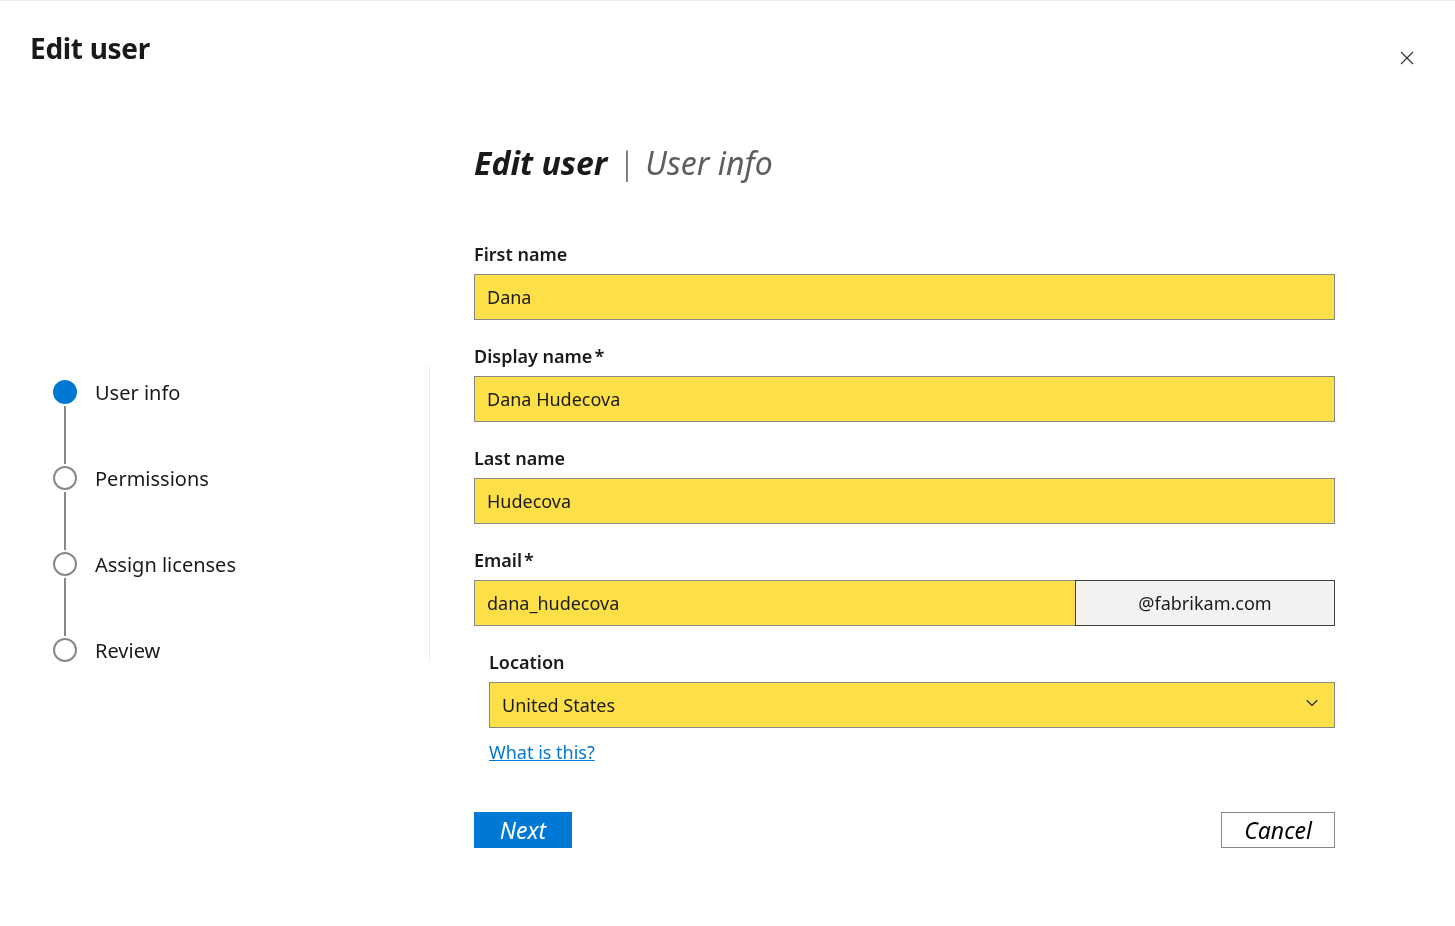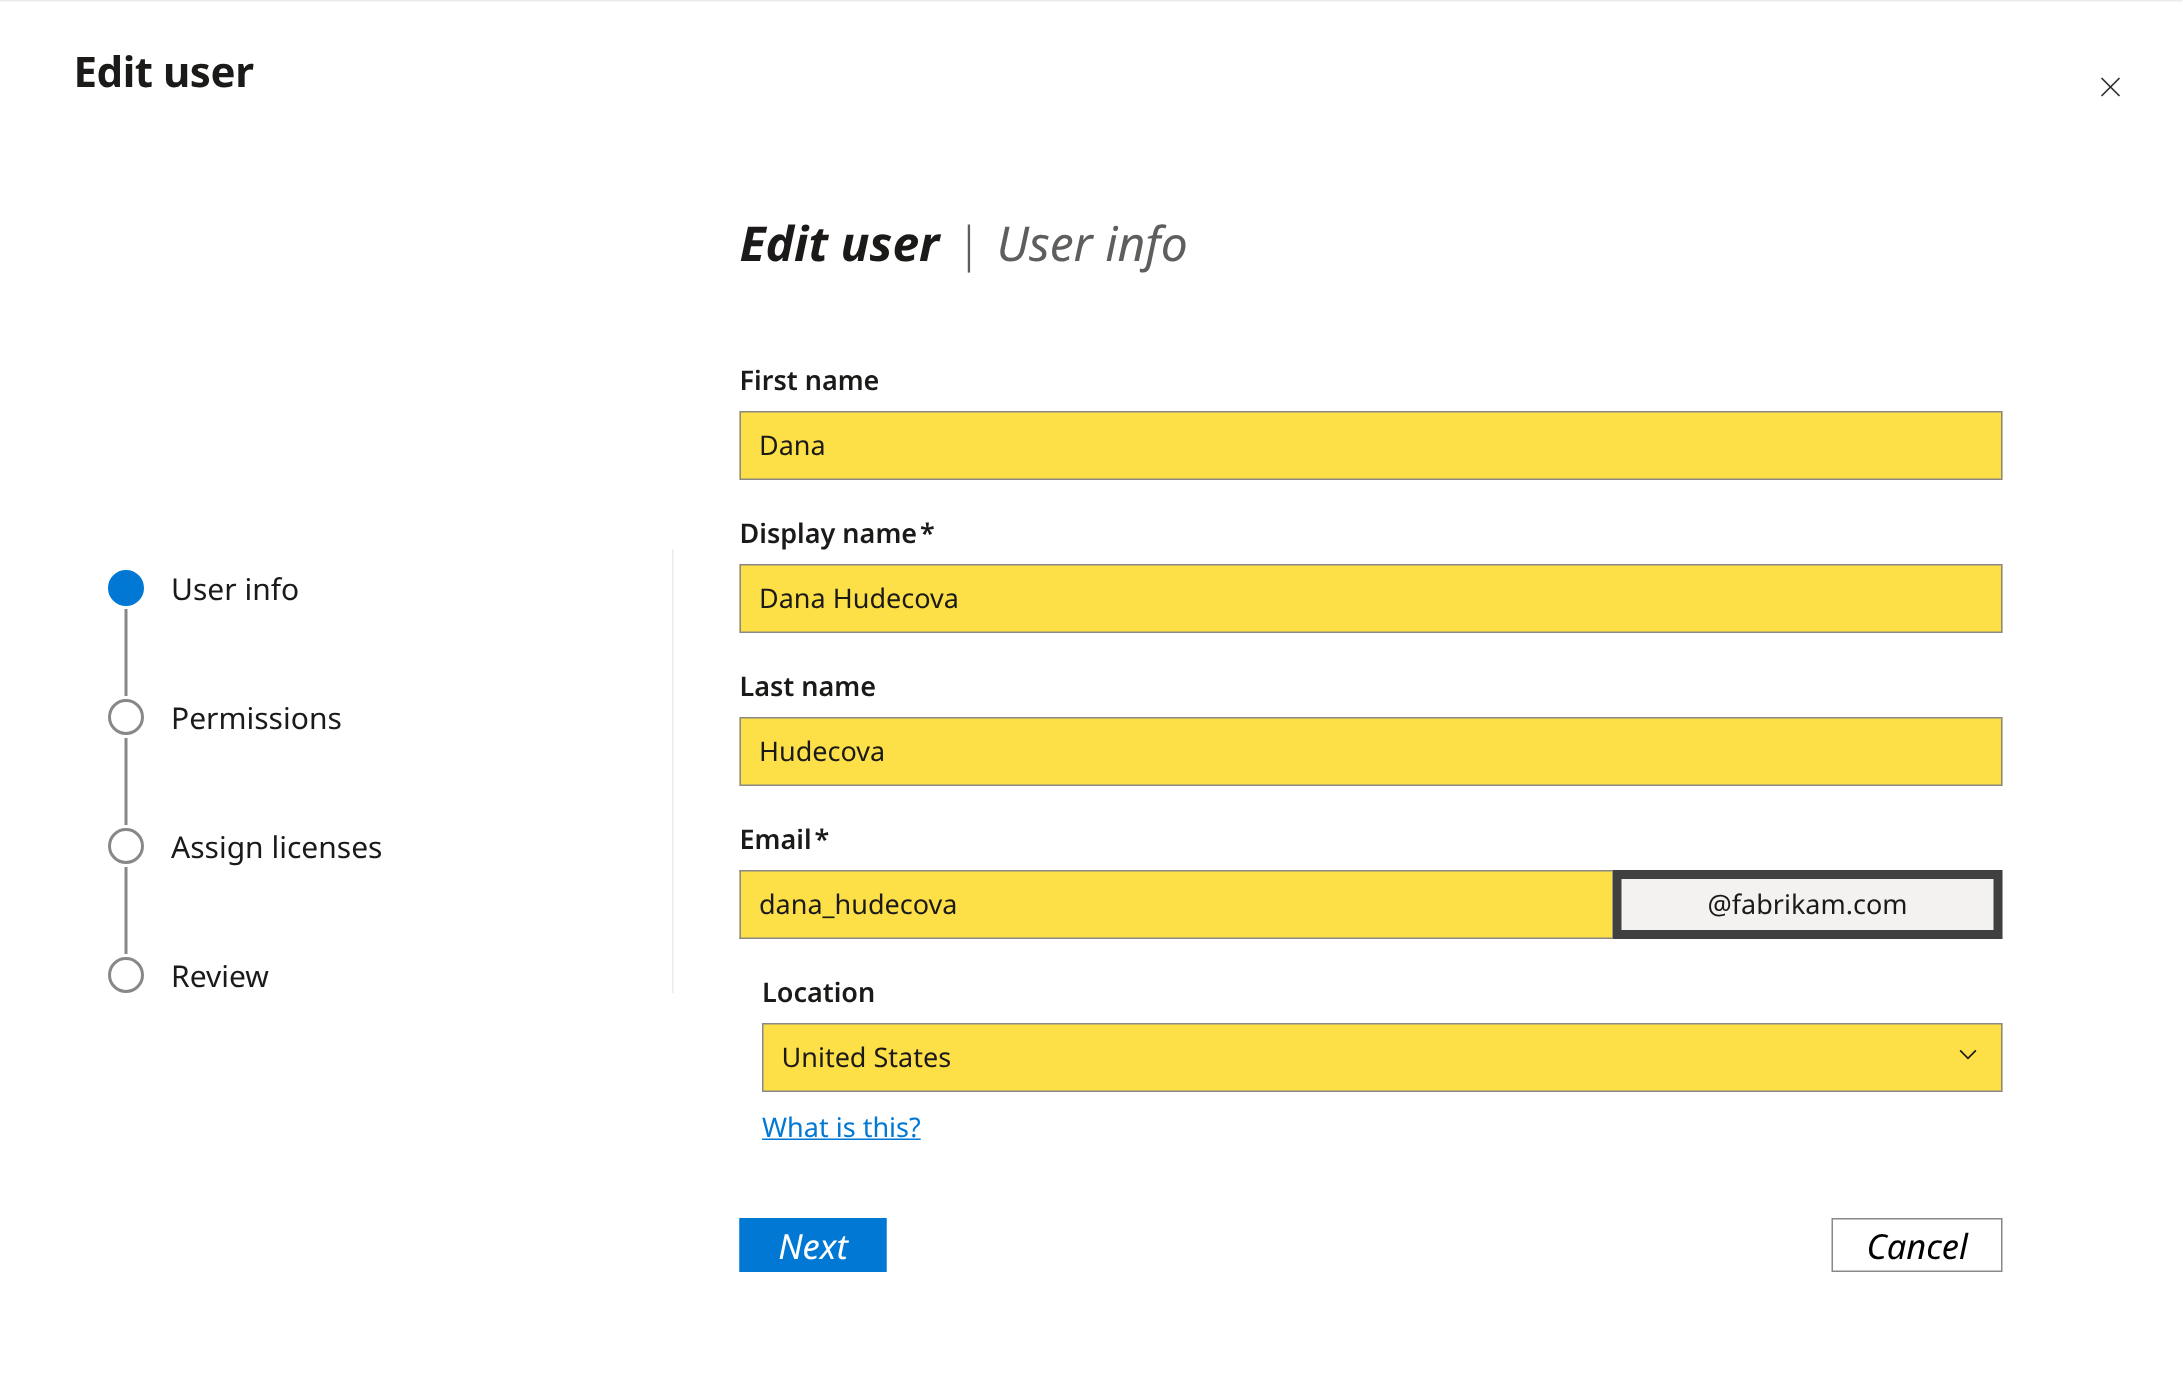--- a/index.html
+++ b/index.html
@@ -7,21 +7,20 @@
     margin: 0;
     font-family: "Segoe UI", -apple-system, system-ui, sans-serif;
     color: #1b1a19;
     background: #fff;
     border-top: 1px solid #edebe9;
   }
   .container {
     display: flex;
     flex-direction: column;
     height: 926px;
-    padding-left: 19px;
   }
   .header {
     display: flex;
     justify-content: space-between;
     align-items: flex-start;
     padding: 28px 30px 0 30px;
   }
   .header-title {
     font-size: 28px;
     font-weight: 700;
@@ -129,21 +128,21 @@
   }
 
   .email-row { display: flex; width: 100%; }
   .email-row .text-input { flex: 1; border-right: none; }
   .domain-box {
     display: flex;
     align-items: center;
     justify-content: center;
     width: 260px;
     height: 46px;
-    border: 6px solid #404040;
+    border: 1px solid #404040;
     background: #f3f2f1;
     font-size: 18px;
     color: #1b1a19;
   }
 
   .select-wrap { position: relative; width: 100%; }
   .select-input { padding-right: 40px; cursor: pointer; }
   .chevron {
     position: absolute;
     right: 14px;

